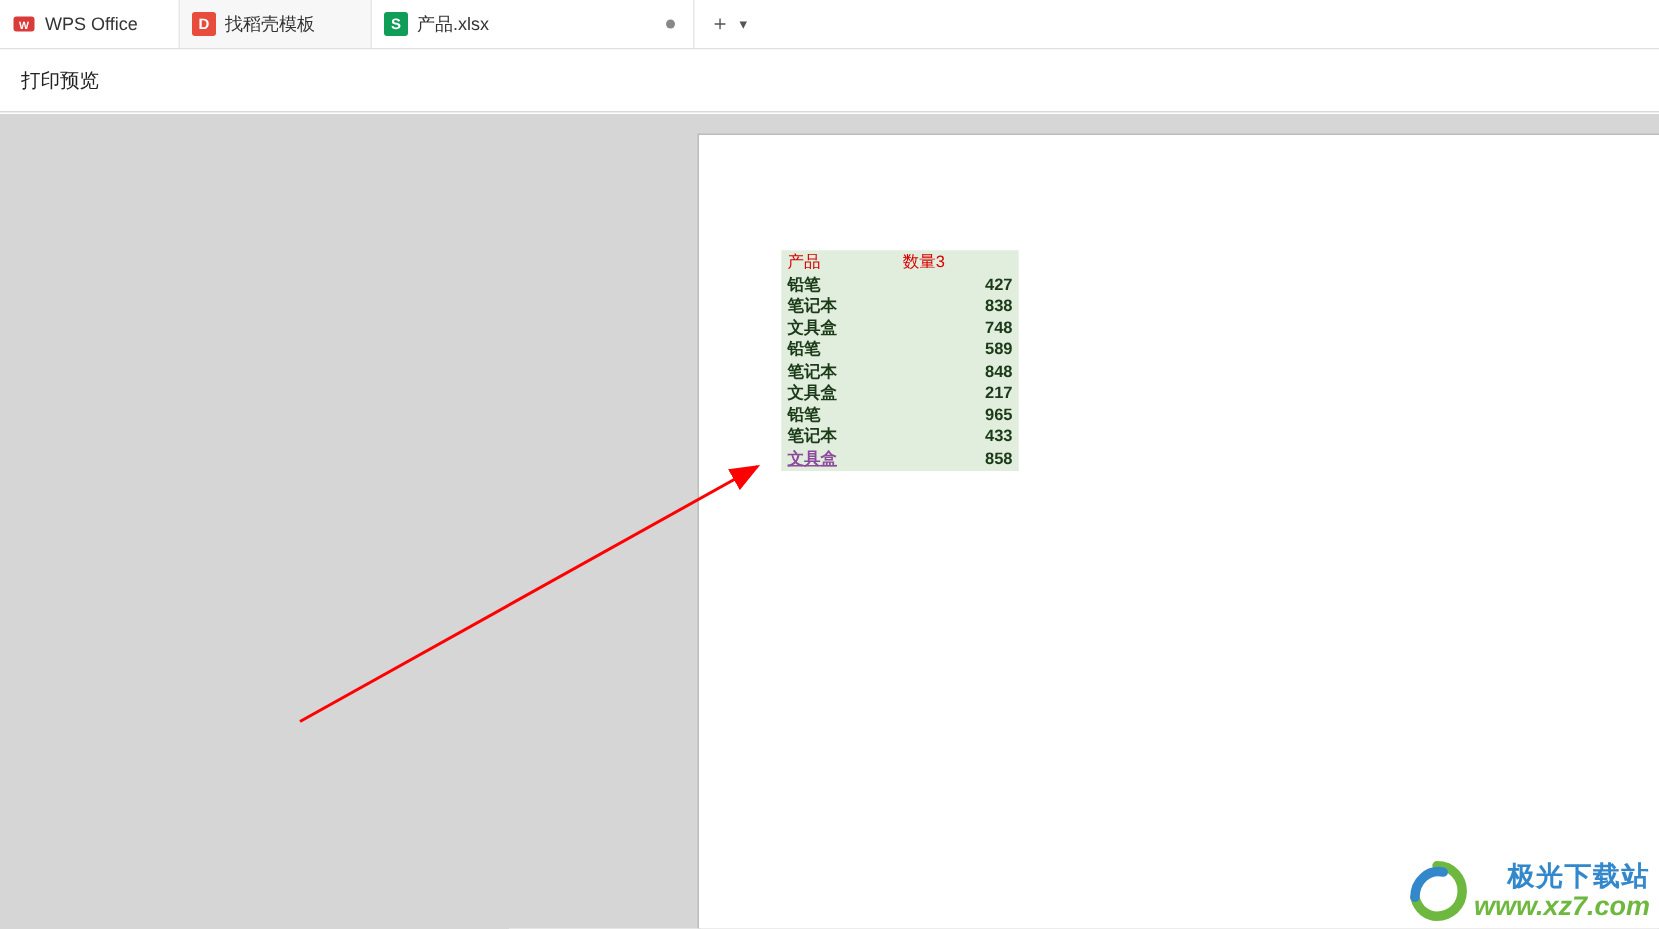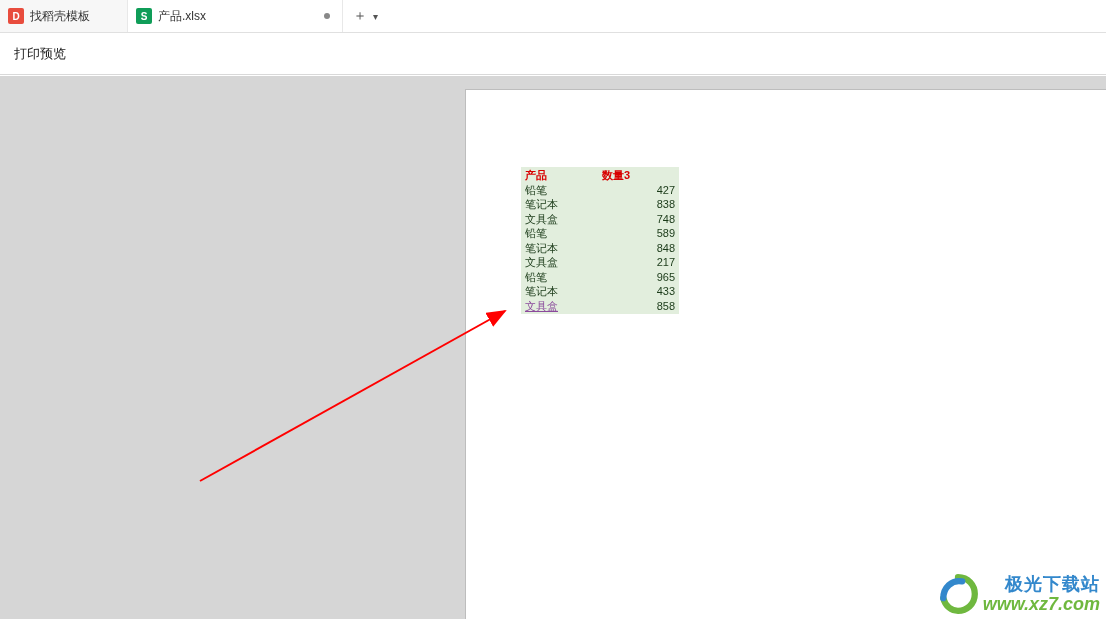--- a/index.html
+++ b/index.html
@@ -82,22 +82,23 @@
     line-height: 14.5px;
     border:1px solid #e2eedd;
   }
   .table-row {
     display:flex;
     justify-content:space-between;
     padding: 0 3px;
     height:14.5px;
     align-items:center;
     color:#1a3a18;
-  }
-  .hdr { color:#d80000; font-weight:bold; }
+    font-weight:bold;
+  }
+  .hdr { color:#d80000; font-weight:normal; }
   .footer-link { color:#8b4a9c; text-decoration:underline; }
   .arrow-svg {
     position:absolute;
     left:195px;
     top:225px;
     pointer-events:none;
   }
   .watermark {
     position:absolute;
     right: 6px;
@@ -120,20 +121,29 @@
   .watermark-logo {
     width:42px; height:42px;
     display:inline-block;
     vertical-align:middle;
   }
 </style>
 </head>
 <body>
 
 <div class="tab-bar">
+  <div class="tab active" style="min-width:120px;">
+    <span class="tab-icon" style="background:none;">
+      <svg width="16" height="16" viewBox="0 0 16 16">
+          <rect x="1" y="3" width="14" height="10" rx="2" fill="#d93b3b"></rect>
+          <text x="8" y="11" font-size="7" fill="#fff" text-anchor="middle" font-family="Arial" font-weight="bold">W</text>
+        </svg>
+    </span>
+    <span>WPS Office</span>
+  </div>
   <div class="tab inactive" style="min-width:128px;">
     <span class="tab-icon" style="background:#e84c3d;">D</span>
     <span>找稻壳模板</span>
   </div>
   <div class="tab active" style="min-width:215px;">
     <span class="tab-icon" style="background:#0f9d58;">S</span>
     <span>产品.xlsx</span>
     <span class="tab-dirty-dot"></span>
   </div>
   <div class="tab-add">

